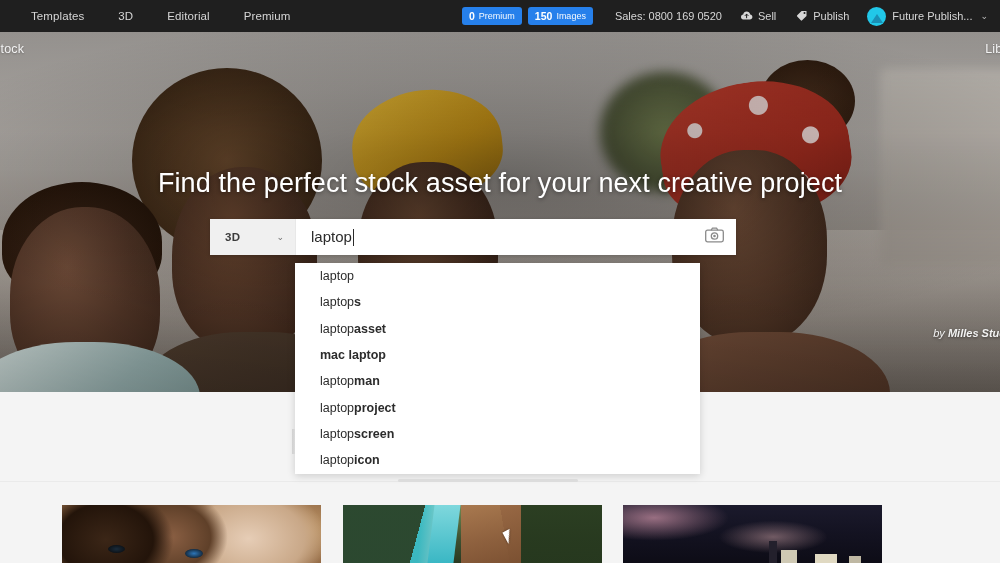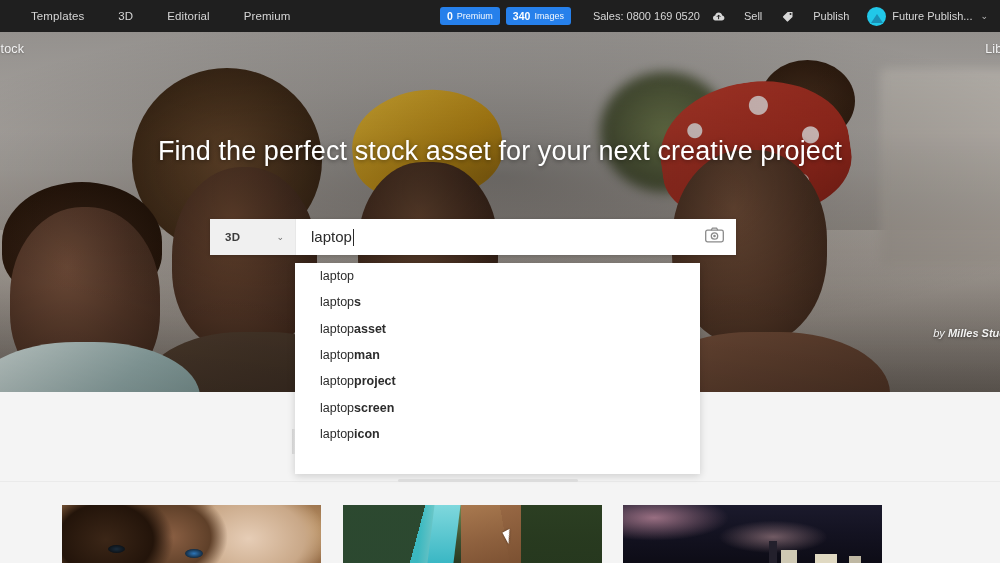--- a/index.html
+++ b/index.html
@@ -30,24 +30,24 @@
     display:flex; align-items:center; gap:0;
   }
   .badge {
     background:#2680eb; color:#fff; border-radius:3px;
     height:18px; display:flex; align-items:center; gap:4px;
     padding:0 7px; margin-right:6px; cursor:pointer; white-space:nowrap;
   }
   .badge .num { font-size:10.5px; font-weight:700; }
   .badge .lbl { font-size:9px; font-weight:400; opacity:.95; }
   .sales {
-    color:#d6d6d6; font-size:11px; margin:0 2px 0 16px; white-space:nowrap;
+    color:#d6d6d6; font-size:11px; margin:0 8px 0 16px; white-space:nowrap;
   }
   .navitem {
-    display:flex; align-items:center; gap:19px;
+    display:flex; align-items:flex-start; gap:5px;
     color:#d6d6d6; font-size:11px; margin:0 10px; cursor:pointer; white-space:nowrap;
   }
   .navitem svg { display:block; }
   .account {
     display:flex; align-items:center; gap:6px; margin-left:8px; margin-right:6px;
     cursor:pointer; color:#d6d6d6; font-size:11px; white-space:nowrap;
   }
   .avatar {
     width:19px; height:19px; border-radius:50%;
     background:#21c7e8; position:relative; overflow:hidden; flex:none;
@@ -146,21 +146,21 @@
     background:linear-gradient(180deg,#cbc6bf,#9b948c); filter:blur(5px); opacity:.9;
     border-radius:6px; }
 
   .hero-scrim {
     position:absolute; inset:0;
     background:
       radial-gradient(ellipse 62% 46% at 50% 40%, rgba(0,0,0,.34) 0%, rgba(0,0,0,.12) 60%, rgba(0,0,0,0) 100%),
       linear-gradient(180deg, rgba(0,0,0,.20) 0%, rgba(0,0,0,.05) 28%, rgba(0,0,0,.05) 70%, rgba(0,0,0,.16) 100%);
   }
   .hero-title {
-    position:absolute; left:0; top:136px; width:1000px; text-align:center;
+    position:absolute; left:0; top:168px; width:1000px; text-align:center;
     color:#fff; font-size:27px; font-weight:400; letter-spacing:.1px;
     text-shadow:0 1px 4px rgba(0,0,0,.45);
     z-index:12; white-space:nowrap;
   }
   .credit {
     position:absolute; right:-6px; top:327px; z-index:14;
     color:#f2f2f2; font-size:11px; font-style:italic;
     text-shadow:0 1px 3px rgba(0,0,0,.5); white-space:nowrap;
   }
   .credit b { font-weight:700; font-style:italic; }
@@ -287,21 +287,21 @@
       <div class="topnav-link">Editorial</div>
       <div class="topnav-link">Premium</div>
     </div>
 
     <div class="topnav-right">
       <div class="badge">
         <span class="num">0</span>
         <span class="lbl">Premium</span>
       </div>
       <div class="badge">
-        <span class="num">340</span>
+        <span class="num">150</span>
         <span class="lbl">Images</span>
       </div>
       <div class="sales">Sales: 0800 169 0520</div>
 
       <div class="navitem">
         <span>
           <svg width="13" height="11" viewBox="0 0 13 11" fill="none">
             <path d="M3.2 9.4h6.7c1.4 0 2.5-1.1 2.5-2.4 0-1.3-1-2.3-2.2-2.4C9.9 2.9 8.4 1.6 6.6 1.6c-1.7 0-3.1 1.2-3.4 2.8C1.9 4.6 1 5.6 1 6.9c0 1.4 1 2.5 2.2 2.5z" fill="#d6d6d6"></path>
             <path d="M6.6 7.8V4.3M5.1 5.6l1.5-1.5 1.5 1.5" stroke="#1f1f1f" stroke-width="1" stroke-linecap="round" stroke-linejoin="round" fill="none"></path>
           </svg>
@@ -394,20 +394,24 @@
     </div>
     <div class="sug-item">
       <span class="pre">laptop</span>
         <span class="comp">s</span>
     </div>
     <div class="sug-item">
       <span class="pre">laptop </span>
         <span class="comp">asset</span>
     </div>
     <div class="sug-item">
+      <span class="pre"></span>
+        <span class="comp">mac laptop</span>
+    </div>
+    <div class="sug-item">
       <span class="pre">laptop </span>
         <span class="comp">man</span>
     </div>
     <div class="sug-item">
       <span class="pre">laptop </span>
         <span class="comp">project</span>
     </div>
     <div class="sug-item">
       <span class="pre">laptop </span>
         <span class="comp">screen</span>

